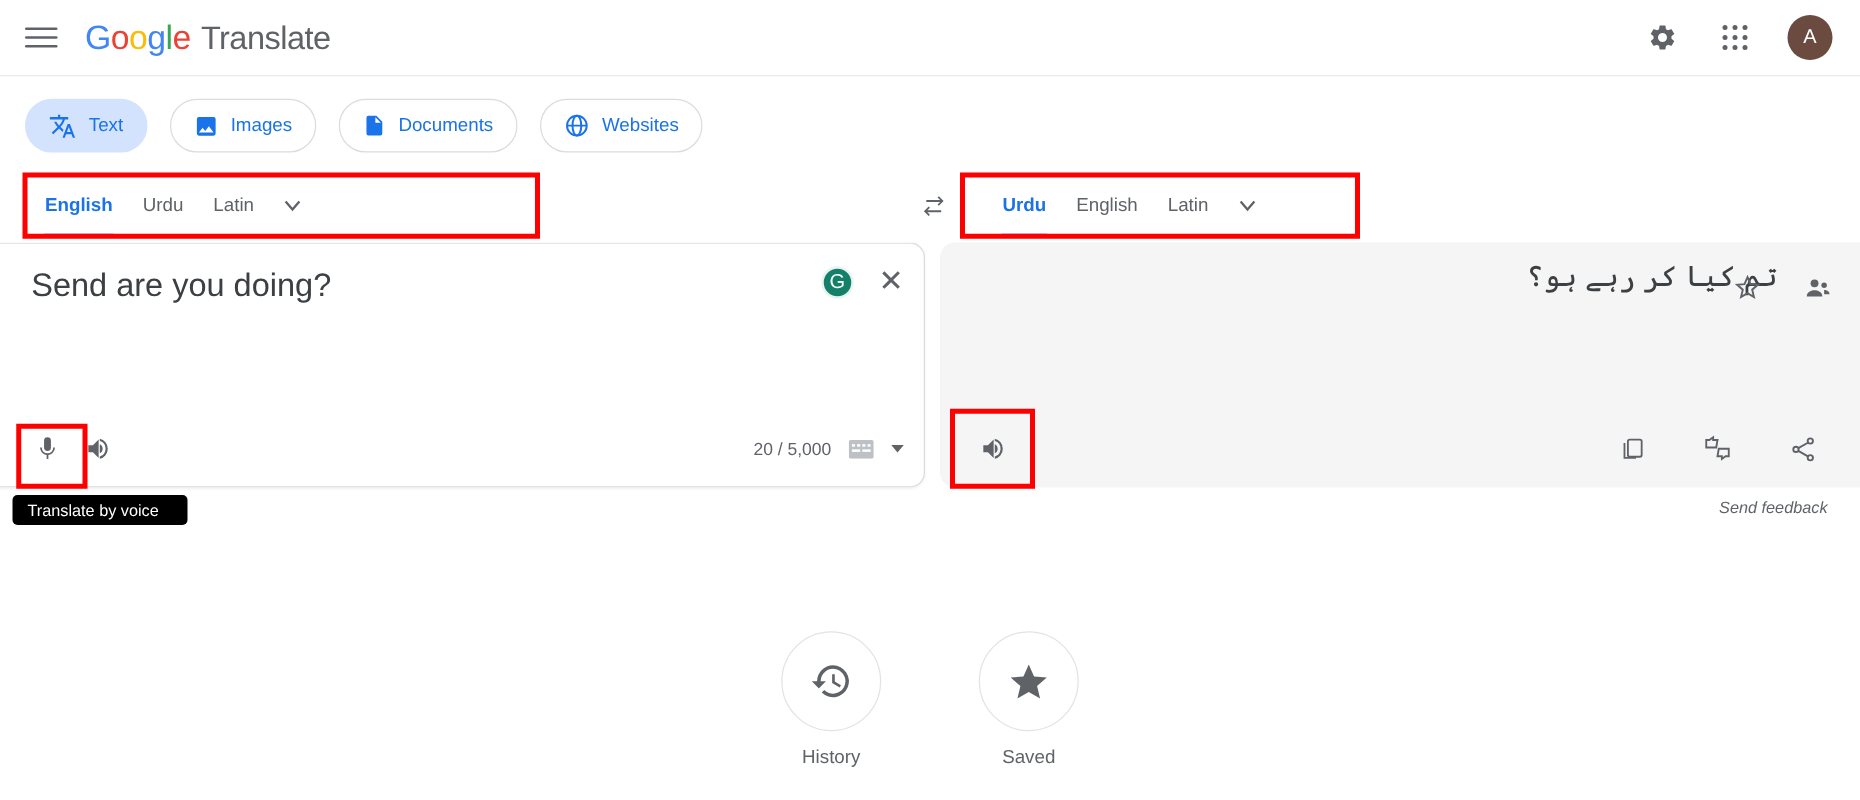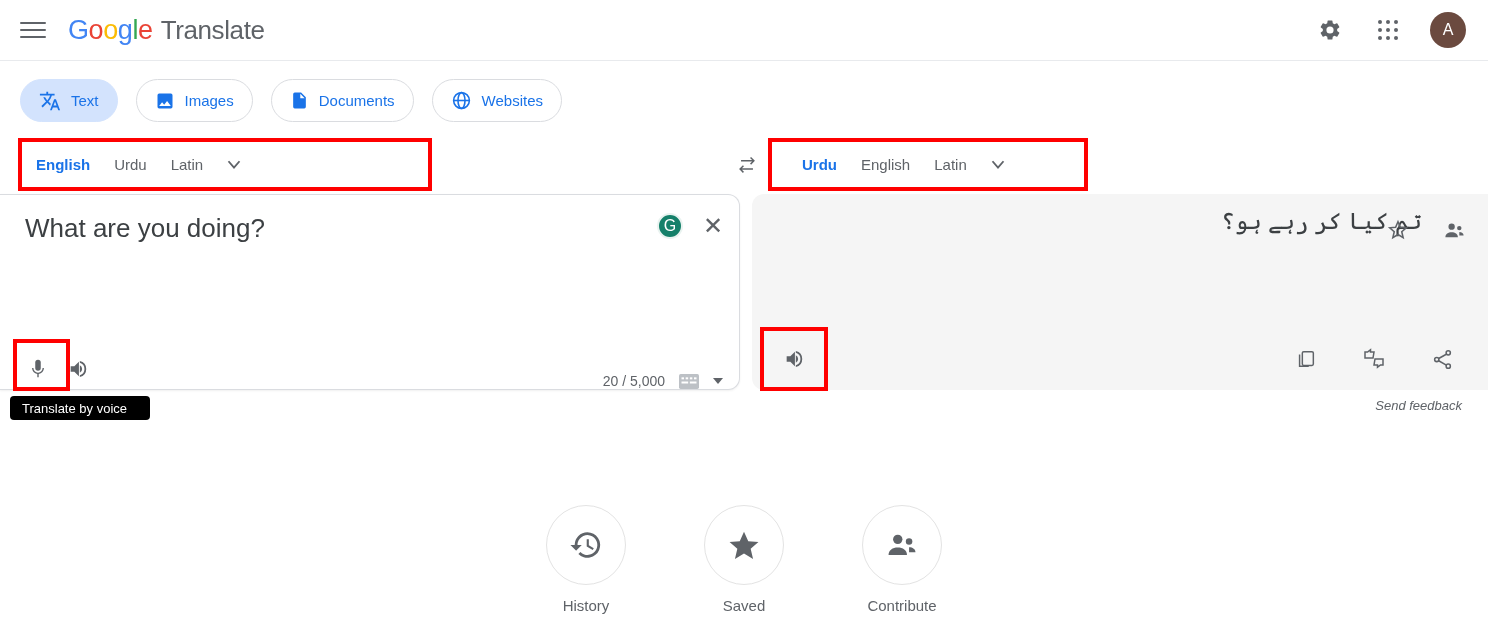--- a/index.html
+++ b/index.html
@@ -72,21 +72,21 @@
   }
   .src-text { position:absolute; left:25px; top:16px; width:590px;
     font-size:26px; color:#3c4043; line-height:34px; }
   .src-top-icons { position:absolute; right:16px; top:18px; display:flex; align-items:center; gap:20px; }
   .gram { width:26px; height:26px; border-radius:50%; background:#15806a; color:#fff;
     display:flex; align-items:center; justify-content:center; font-size:16px;
     border:2px solid #e9f3f0; cursor:pointer; }
   .xclose { font-size:24px; color:#5f6368; cursor:pointer; line-height:1; }
 
   .src-bottom { position:absolute; left:0; right:0; bottom:0; height:60px;
-    display:flex; align-items:flex-end; padding:0 16px 0 18px; }
+    display:flex; align-items:center; padding:0 16px 0 18px; }
   .tool-icon { width:40px; height:40px; display:flex; align-items:center;
     justify-content:center; color:#5f6368; cursor:pointer; }
   .counter { margin-left:auto; display:flex; align-items:center; gap:14px; }
   .counter-text { font-size:14px; color:#5f6368; }
   .kbd-ic { color:#bdc1c6; display:flex; align-items:center; }
   .caret { width:0;height:0;border-left:5px solid transparent;border-right:5px solid transparent;
     border-top:6px solid #5f6368; cursor:pointer; }
 
   .tooltip { position:absolute; left:10px; top:396px; width:140px; height:24px;
     background:#000000; color:#fff; font-size:13px; border-radius:4px;
@@ -207,21 +207,21 @@
   </div>
 
   <div class="swap">
     <svg width="26" height="26" viewBox="0 0 24 24" fill="currentColor">
         <path d="M6.5 9.5h10.2l-1.9-1.9.95-.95 3.55 3.55-3.55 3.55-.95-.95 1.9-1.9H6.5v-1.4z" transform="translate(0,-3)"></path>
         <path d="M17.5 16.5H7.3l1.9 1.9-.95.95L4.7 15.8l3.55-3.55.95.95-1.9 1.9h10.2v1.4z" transform="translate(0,-1)"></path>
       </svg>
   </div>
 
   <div class="panel-src">
-    <div class="src-text">What are you doing?</div>
+    <div class="src-text">Send are you doing?</div>
     <div class="src-top-icons">
       <div class="gram">
         <span>G</span>
       </div>
       <div class="xclose">✕</div>
     </div>
     <div class="src-bottom">
       <div class="tool-icon">
         <svg width="22" height="22" viewBox="0 0 24 24" fill="currentColor">
             <path d="M12 14a3 3 0 0 0 3-3V5a3 3 0 0 0-6 0v6a3 3 0 0 0 3 3z"></path>
@@ -327,26 +327,15 @@
       <div class="nav-label">History</div>
     </div>
     <div class="nav-item">
       <div class="nav-circle">
         <svg width="34" height="34" viewBox="0 0 24 24" fill="currentColor">
             <polygon points="12,2.6 15,9.3 22.2,9.9 16.7,14.7 18.4,21.8 12,18 5.6,21.8 7.3,14.7 1.8,9.9 9,9.3"></polygon>
           </svg>
       </div>
       <div class="nav-label">Saved</div>
     </div>
-    <div class="nav-item">
-      <div class="nav-circle">
-        <svg width="34" height="34" viewBox="0 0 24 24" fill="currentColor">
-            <circle cx="9" cy="8" r="3.3"></circle>
-            <path d="M2.5 19c0-3.3 2.9-5.2 6.5-5.2s6.5 1.9 6.5 5.2H2.5z"></path>
-            <circle cx="17" cy="9.5" r="2.3"></circle>
-            <path d="M17 13.6c2.6 0 4.5 1.4 4.5 3.6H17v-3.6z"></path>
-          </svg>
-      </div>
-      <div class="nav-label">Contribute</div>
-    </div>
   </div>
 
 </div>
 
 </body></html>

